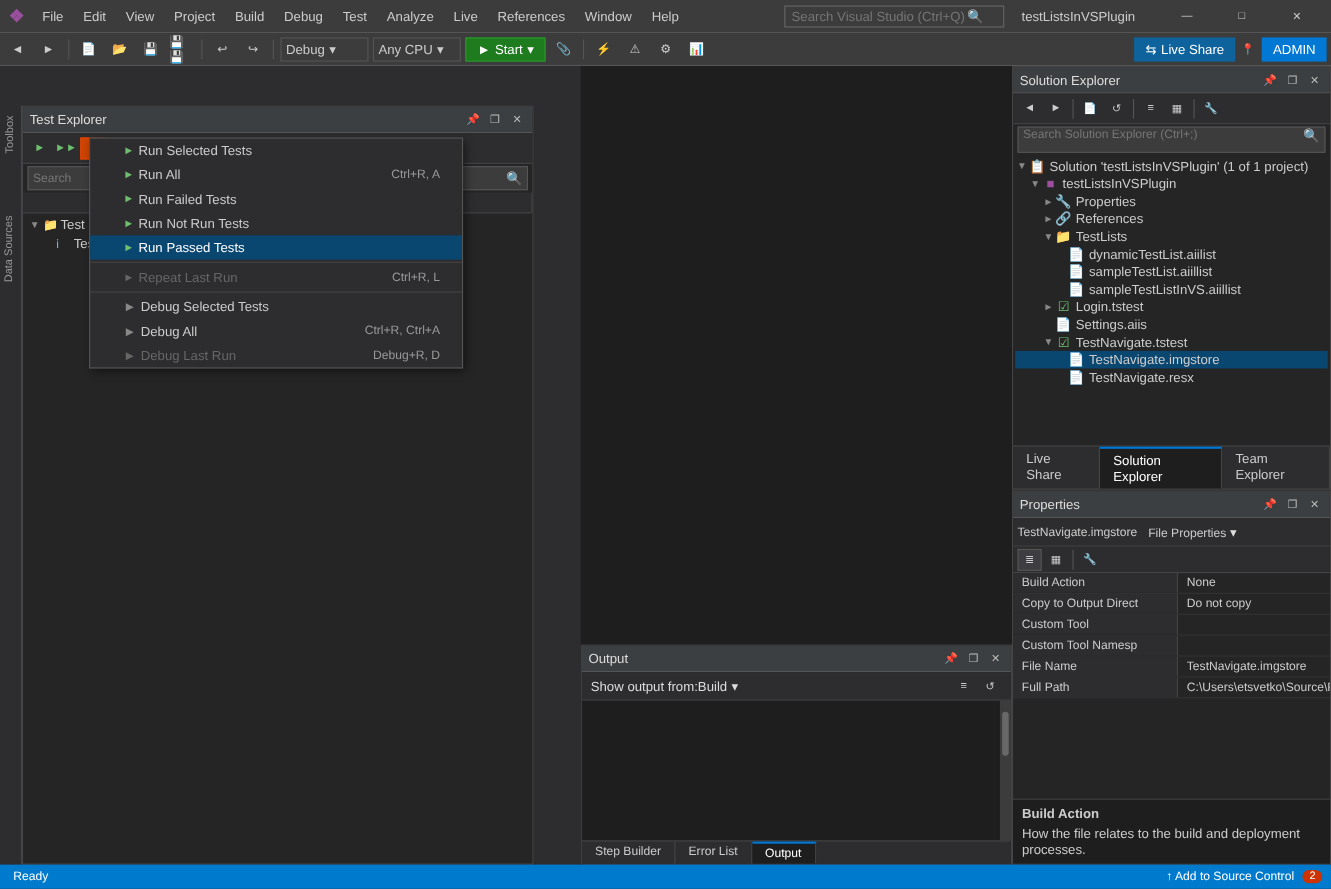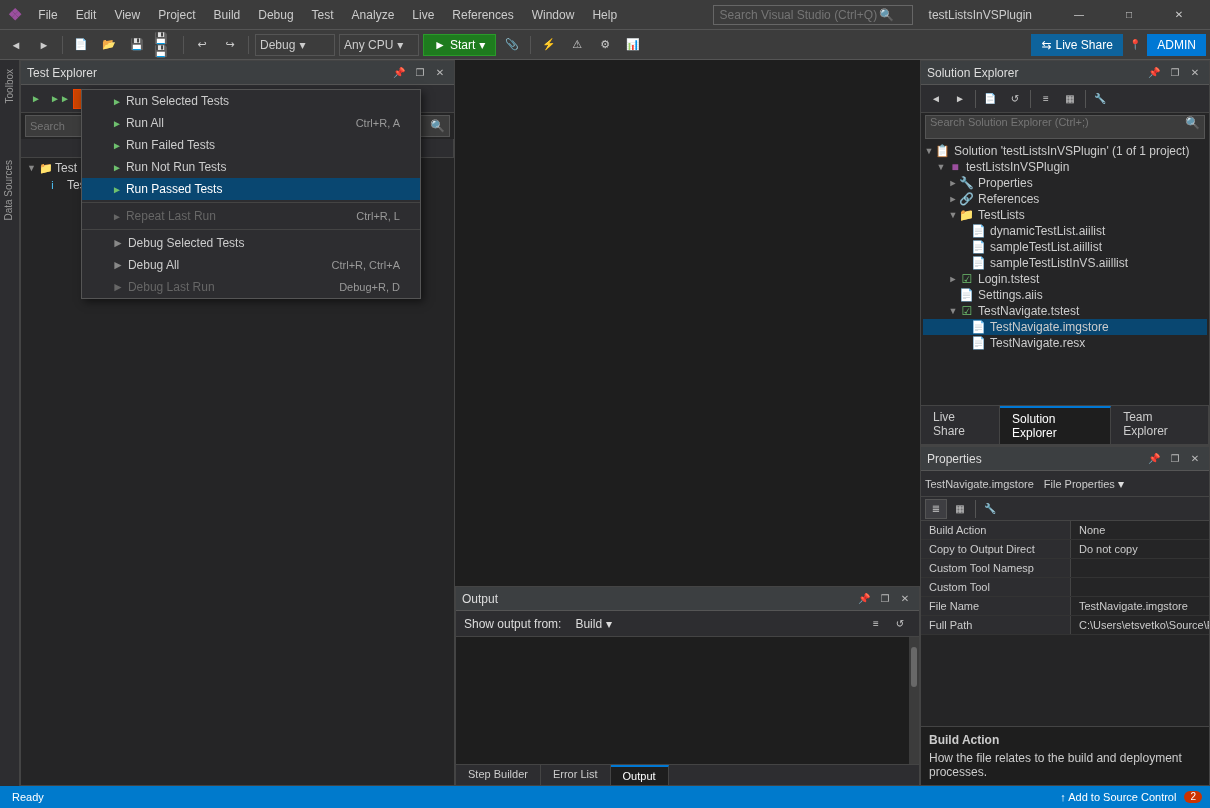--- a/index.html
+++ b/index.html
@@ -111,38 +111,38 @@
     .prop-row { display: flex; border-bottom: 1px solid #333; }
     .prop-name { width: 150px; padding: 3px 8px; color: #ccc; font-size: 11px; background: #2d2d30; border-right: 1px solid #444; flex-shrink: 0; }
     .prop-value { flex: 1; padding: 3px 8px; color: #ccc; font-size: 11px; }
     .prop-description { padding: 6px 8px; background: #1e1e1e; color: #ccc; font-size: 11px; border-top: 1px solid #444; min-height: 50px; }
     .prop-desc-title { font-weight: bold; margin-bottom: 4px; }
 
     
     .output-panel {
       height: 200px; background: #1e1e1e; border: 1px solid #444; display: flex; flex-direction: column;
     }
-    .output-toolbar { display: flex; align-items: center; height: 26px; background: #2d2d30; padding: 2px 8px; border-bottom: 1px solid #444; gap: 14px; }
+    .output-toolbar { display: flex; align-items: center; height: 26px; background: #2d2d30; padding: 2px 8px; border-bottom: 1px solid #444; gap: 0; }
     .output-combo { display: flex; align-items: center; gap: 4px; }
     .output-content { flex: 1; overflow: auto; padding: 4px; background: #1e1e1e; }
     .output-tabs { display: flex; background: #2d2d30; border-top: 1px solid #444; }
     .output-tab { padding: 3px 12px; cursor: pointer; color: #ccc; font-size: 11px; border-right: 1px solid #444; }
     .output-tab.active { background: #1e1e1e; color: #fff; border-top: 2px solid #0078d4; }
 
     
     .status-bar {
       display: flex; align-items: center; height: 22px; background: #007acc; padding: 0 8px;
       gap: 8px; position: absolute; bottom: 0; left: 0; right: 0;
     }
     .status-item { color: #fff; font-size: 11px; padding: 0 4px; cursor: pointer; }
     .status-right { margin-left: auto; display: flex; gap: 4px; }
 
     
     .content-area { display: flex; flex: 1; height: calc(808px - 60px - 22px); }
-    .left-side { display: flex; flex-direction: column; width: 455px; }
+    .left-side { display: flex; flex-direction: column; width: 528px; margin-top: 36px; }
     .center-panel { flex: 1; display: flex; flex-direction: column; background: #1e1e1e; }
     .right-side { width: 290px; display: flex; flex-direction: column; }
 
     
     .scrollbar-track { width: 10px; background: #3c3c3c; }
     .scrollbar-thumb { width: 6px; margin: 0 2px; background: #686868; border-radius: 3px; }
   </style>
 </head>
 <body>
 
@@ -529,25 +529,25 @@
       <div class="prop-table">
         <div class="prop-row">
           <div class="prop-name">Build Action</div>
           <div class="prop-value">None</div>
         </div>
         <div class="prop-row">
           <div class="prop-name">Copy to Output Direct</div>
           <div class="prop-value">Do not copy</div>
         </div>
         <div class="prop-row">
+          <div class="prop-name">Custom Tool</div>
+          <div class="prop-value"></div>
+        </div>
+        <div class="prop-row">
           <div class="prop-name">Custom Tool Namesp</div>
-          <div class="prop-value"></div>
-        </div>
-        <div class="prop-row">
-          <div class="prop-name">Custom Tool</div>
           <div class="prop-value"></div>
         </div>
         <div class="prop-row">
           <div class="prop-name">File Name</div>
           <div class="prop-value">TestNavigate.imgstore</div>
         </div>
         <div class="prop-row">
           <div class="prop-name">Full Path</div>
           <div class="prop-value">C:\Users\etsvetko\Source\R</div>
         </div>

